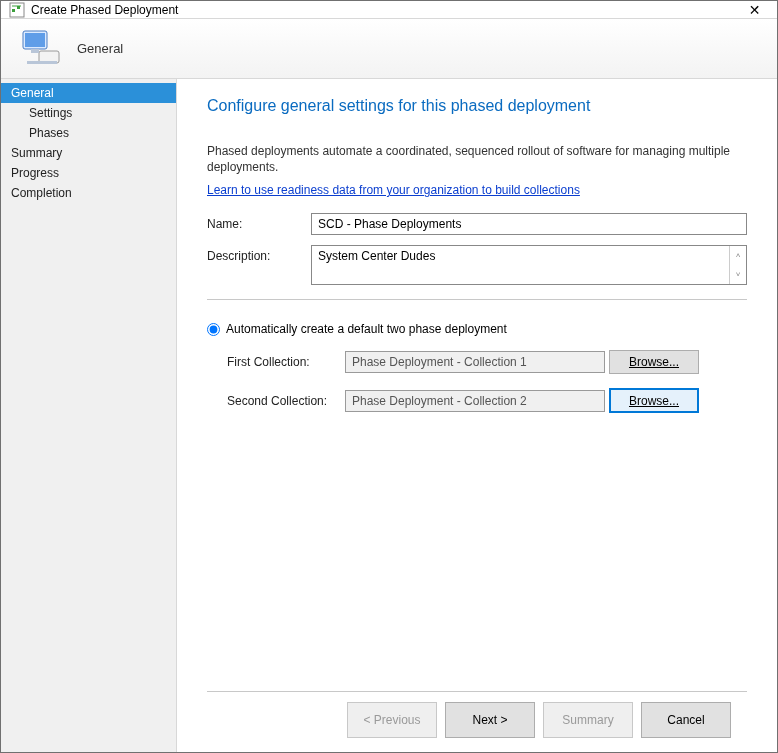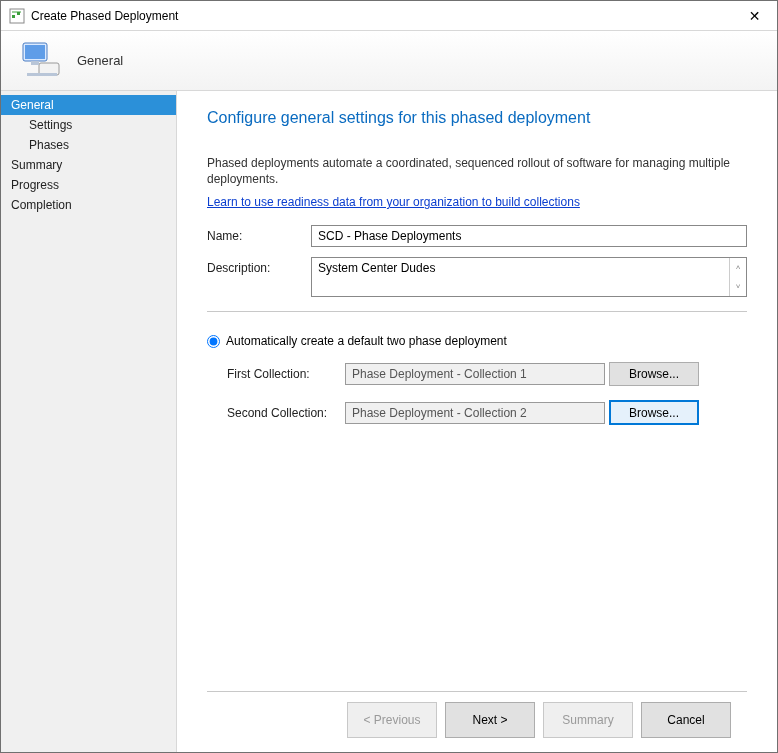--- a/index.html
+++ b/index.html
@@ -11,21 +11,21 @@
     color: #000;
     width: 778px;
     height: 753px;
     overflow: hidden;
     border: 1px solid #707070;
     display: flex;
     flex-direction: column;
   }
   
   .titlebar {
-    height: 30px;
+    height: 18px;
     display: flex;
     align-items: center;
     border-bottom: 1px solid #d8d8d8;
     background: #fff;
     user-select: none;
   }
   .titlebar .app-icon {
     width: 16px; height: 16px;
     margin: 0 6px 0 8px;
     display: inline-flex; align-items: center; justify-content: center;
@@ -176,20 +176,21 @@
     font: inherit;
     margin-right: 4px;
   }
   button.browse {
     width: 90px;
     height: 24px;
     border: 1px solid #adadad;
     background: #e1e1e1;
     font: inherit;
     cursor: pointer;
+    text-decoration: underline;
   }
   button.browse.highlight {
     border: 2px solid #0078d7;
     background: #e5f1fb;
     height: 25px;
   }
 
   
   .wizard-bar {
     border-top: 1px solid #c8c8c8;

